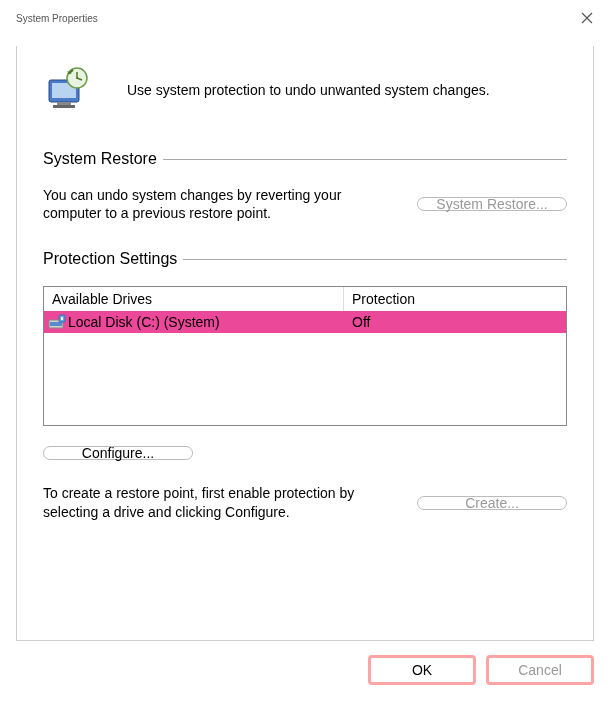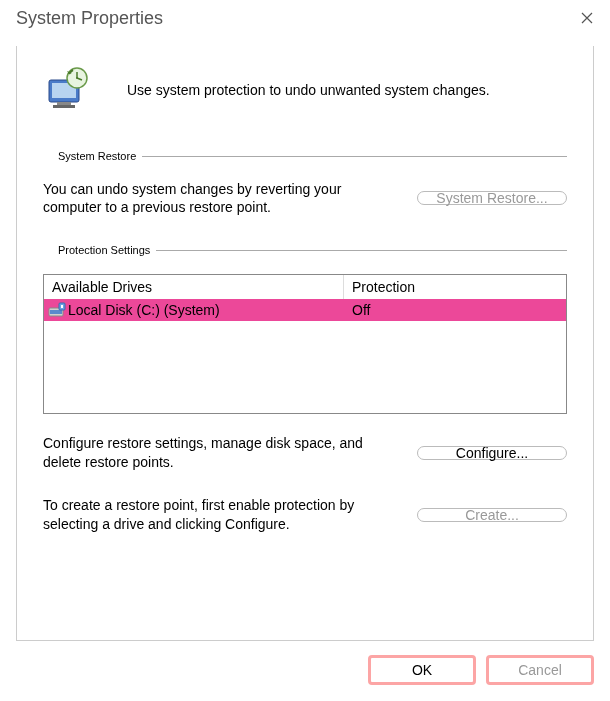--- a/index.html
+++ b/index.html
@@ -20,21 +20,21 @@
   flex-direction: column;
 }
 .titlebar {
   display: flex;
   align-items: center;
   justify-content: space-between;
   height: 36px;
   padding: 0 0 0 16px;
   color: #555;
 }
-.titlebar .title { font-size: 18px; }
+.titlebar .title { font-size: 10px; }
 .titlebar .close {
   width: 46px;
   height: 36px;
   display: flex;
   align-items: center;
   justify-content: center;
   color: #555;
   cursor: default;
 }
 .titlebar .close svg { width: 12px; height: 12px; }
@@ -81,25 +81,24 @@
 }
 .hero .icon-wrap { width: 48px; height: 48px; flex-shrink: 0; }
 .hero .text { font-size: 14px; color: #000; margin-left: 20px; }
 .groupbox { margin-bottom: 28px; }
 .group-caption {
   display: flex;
   align-items: center;
   margin-bottom: 18px;
 }
 .group-caption .label {
-  font-size: 11px;
+  font-size: 16px;
   color: #000;
   padding-right: 6px;
   white-space: nowrap;
-  margin-left: 15px;
 }
 .group-caption .line {
   flex: 1;
   height: 1px;
   background: #aaa;
 }
 .row-splain {
   display: flex;
   align-items: center;
   gap: 32px;
@@ -267,21 +266,20 @@
                   <rect x="13" y="3" width="2" height="3" fill="#fff"></rect>
                 </svg>
               </span>
               <span>Local Disk (C:) (System)</span>
             </div>
             <div class="col2">Off</div>
           </div>
         </div>
 
         <div class="splain-btn-row">
-          <div class="desc">Configure restore settings, manage disk space, and delete restore points.</div>
           <button class="btn">Configure...</button>
         </div>
 
         <div class="splain-btn-row" style="margin-bottom:0">
           <div class="desc">To create a restore point, first enable protection by selecting a drive and clicking Configure.</div>
           <button class="btn disabled">Create...</button>
         </div>
 
       </div>
 

